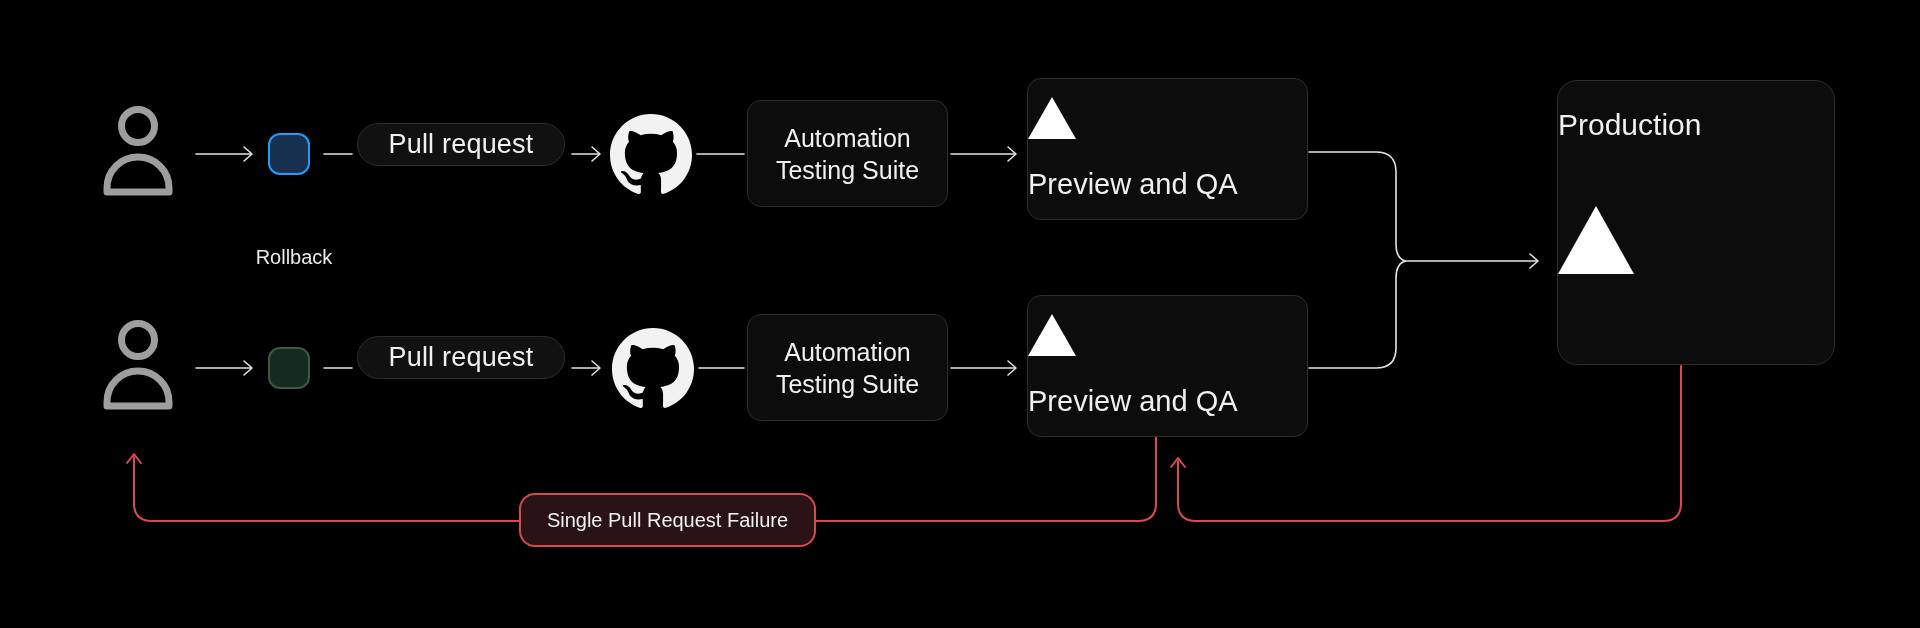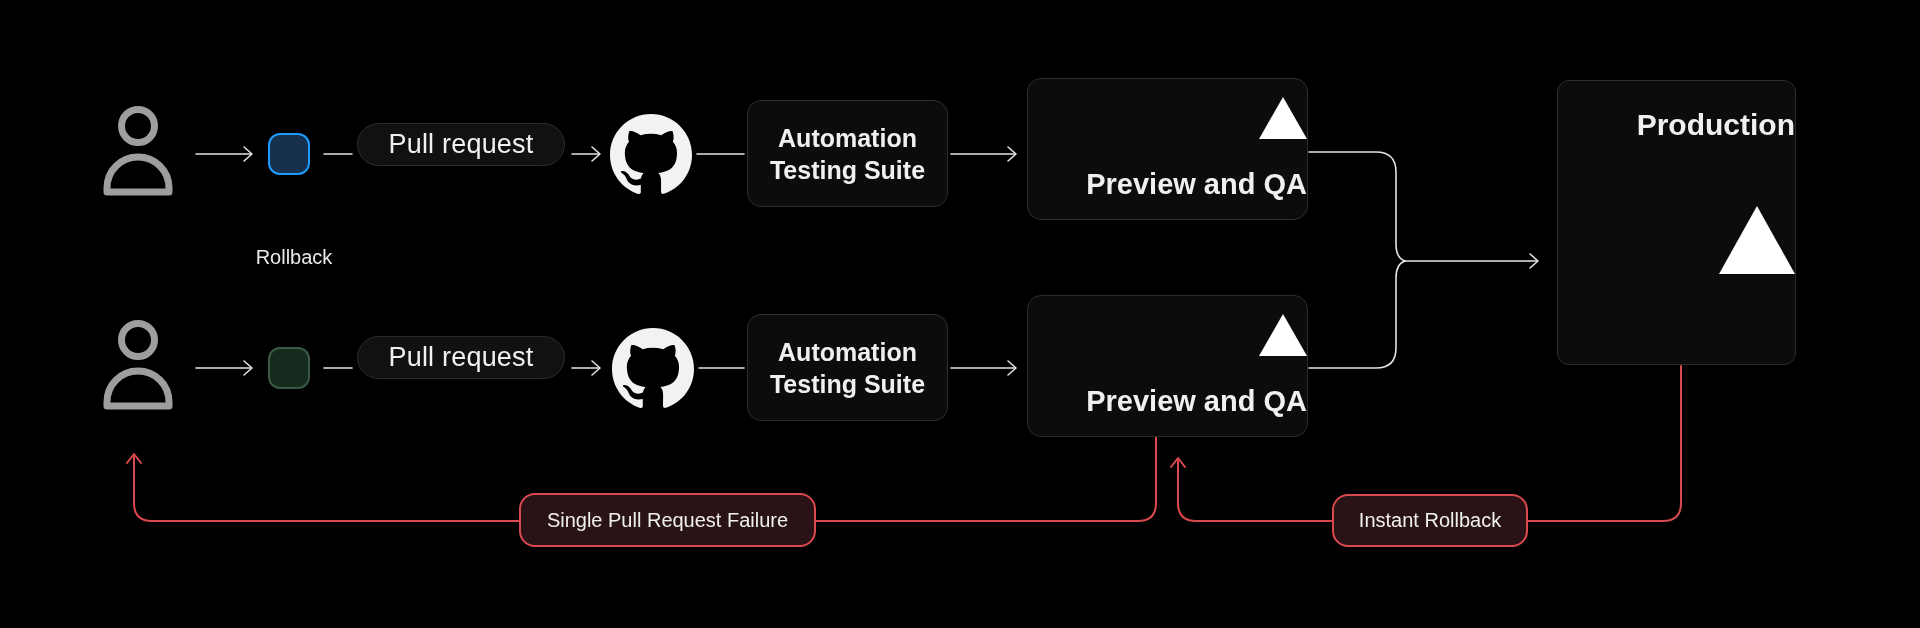--- a/index.html
+++ b/index.html
@@ -36,25 +36,25 @@
 
   
   .github{width:82px;height:82px;}
   .github svg{width:100%;height:100%;display:block;}
   .github path{fill:var(--c-github-mark,#f2f2f2);}
 
   
   .box{
     box-sizing:border-box;background:var(--c-box-fill,#0c0c0c);
     border:1.5px solid var(--c-box-border,#2d2d2d);border-radius:14px;
-    display:flex;flex-direction:column;align-items:flex-end;justify-content:center;font-weight:bold;
+    display:flex;flex-direction:column;align-items:flex-start;justify-content:center;
   }
   .ats{width:201px;height:107px;font-size:25px;line-height:1.28;text-align:center;}
   .preview{width:281px;height:142px;font-size:29px;gap:29px;}
-  .production{width:239px;height:285px;border-radius:12px;justify-content:flex-start;font-size:30px;}
+  .production{width:278px;height:285px;border-radius:20px;justify-content:flex-start;font-size:30px;}
   .prod-title{margin-top:27px;}
 
   
   .tri{width:0;height:0;}
   .tri-sm{border-left:24px solid transparent;border-right:24px solid transparent;border-bottom:42px solid var(--c-triangle,#fff);}
   .tri-lg{border-left:38px solid transparent;border-right:38px solid transparent;border-bottom:68px solid var(--c-triangle,#fff);margin-top:64px;}
 
   .features{font-size:20px;width:130px;text-align:center;color:#e9e9e9;}
 
   
@@ -175,17 +175,14 @@
   </div>
 
   <div class="abs box production">
     <span class="prod-title">Production</span>
     <div class="tri tri-lg"></div>
   </div>
 
   <div class="abs badge badge-failure">
     <span>Single Pull Request Failure</span>
   </div>
-  <div class="abs badge badge-rollback">
-    <span>Instant Rollback</span>
-  </div>
 
 </div>
 
 </body></html>

